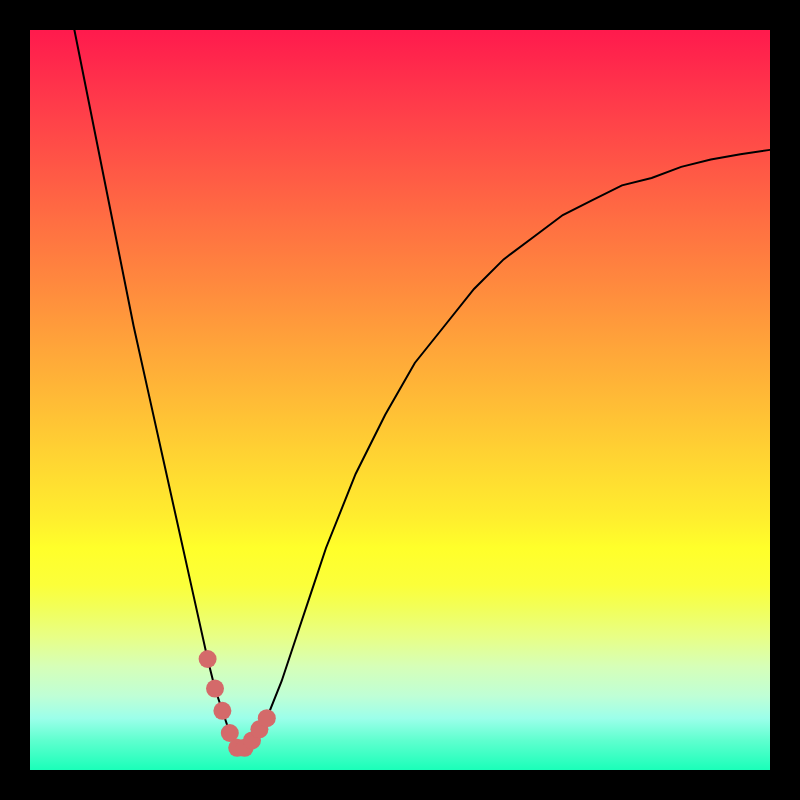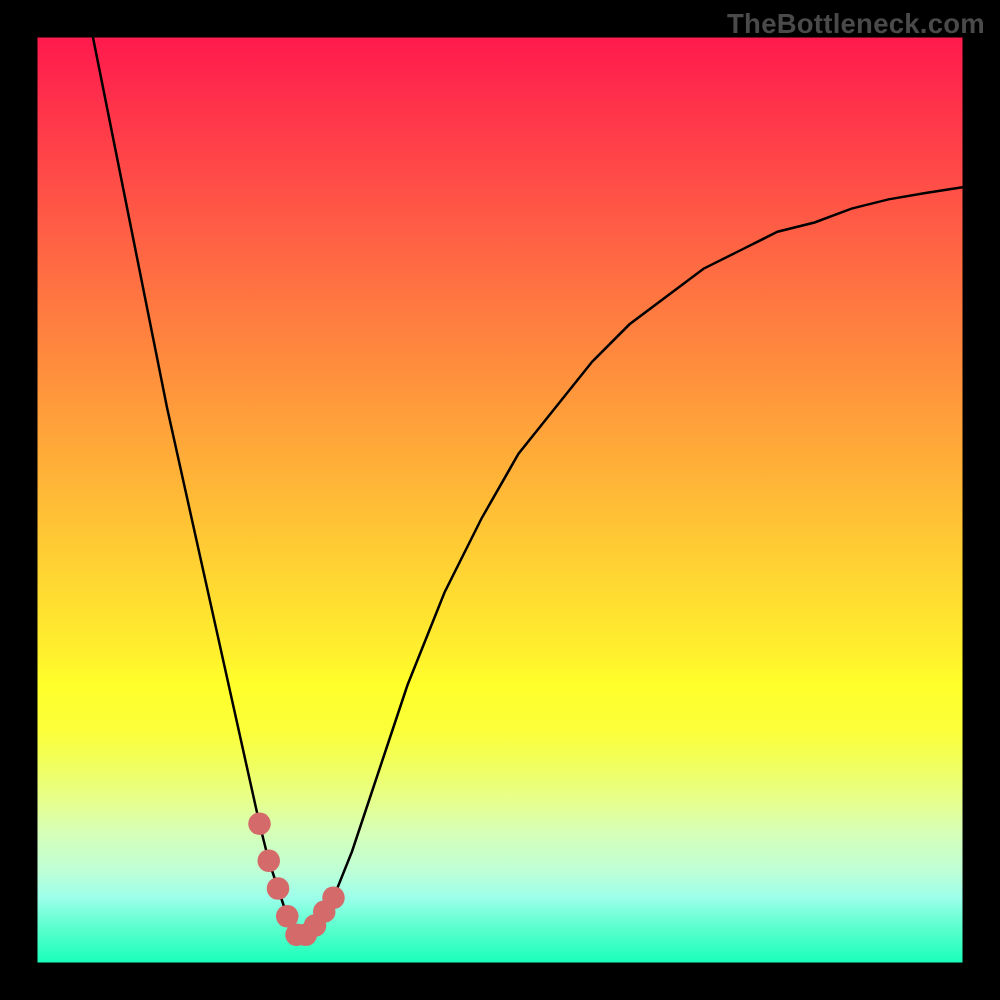--- a/index.html
+++ b/index.html
@@ -69,14 +69,13 @@
           <circle cx="192.40" cy="680.80" r="9" fill="#d46a6a"></circle>
           <circle cx="199.80" cy="703.00" r="9" fill="#d46a6a"></circle>
           <circle cx="207.20" cy="717.80" r="9" fill="#d46a6a"></circle>
           <circle cx="214.60" cy="717.80" r="9" fill="#d46a6a"></circle>
           <circle cx="222.00" cy="710.40" r="9" fill="#d46a6a"></circle>
           <circle cx="229.40" cy="699.30" r="9" fill="#d46a6a"></circle>
           <circle cx="236.80" cy="688.20" r="9" fill="#d46a6a"></circle>
         </g>
     </svg>
   </div>
-  <div class="watermark">TheBottleneck.com</div>
 </div>
 
 </body></html>

